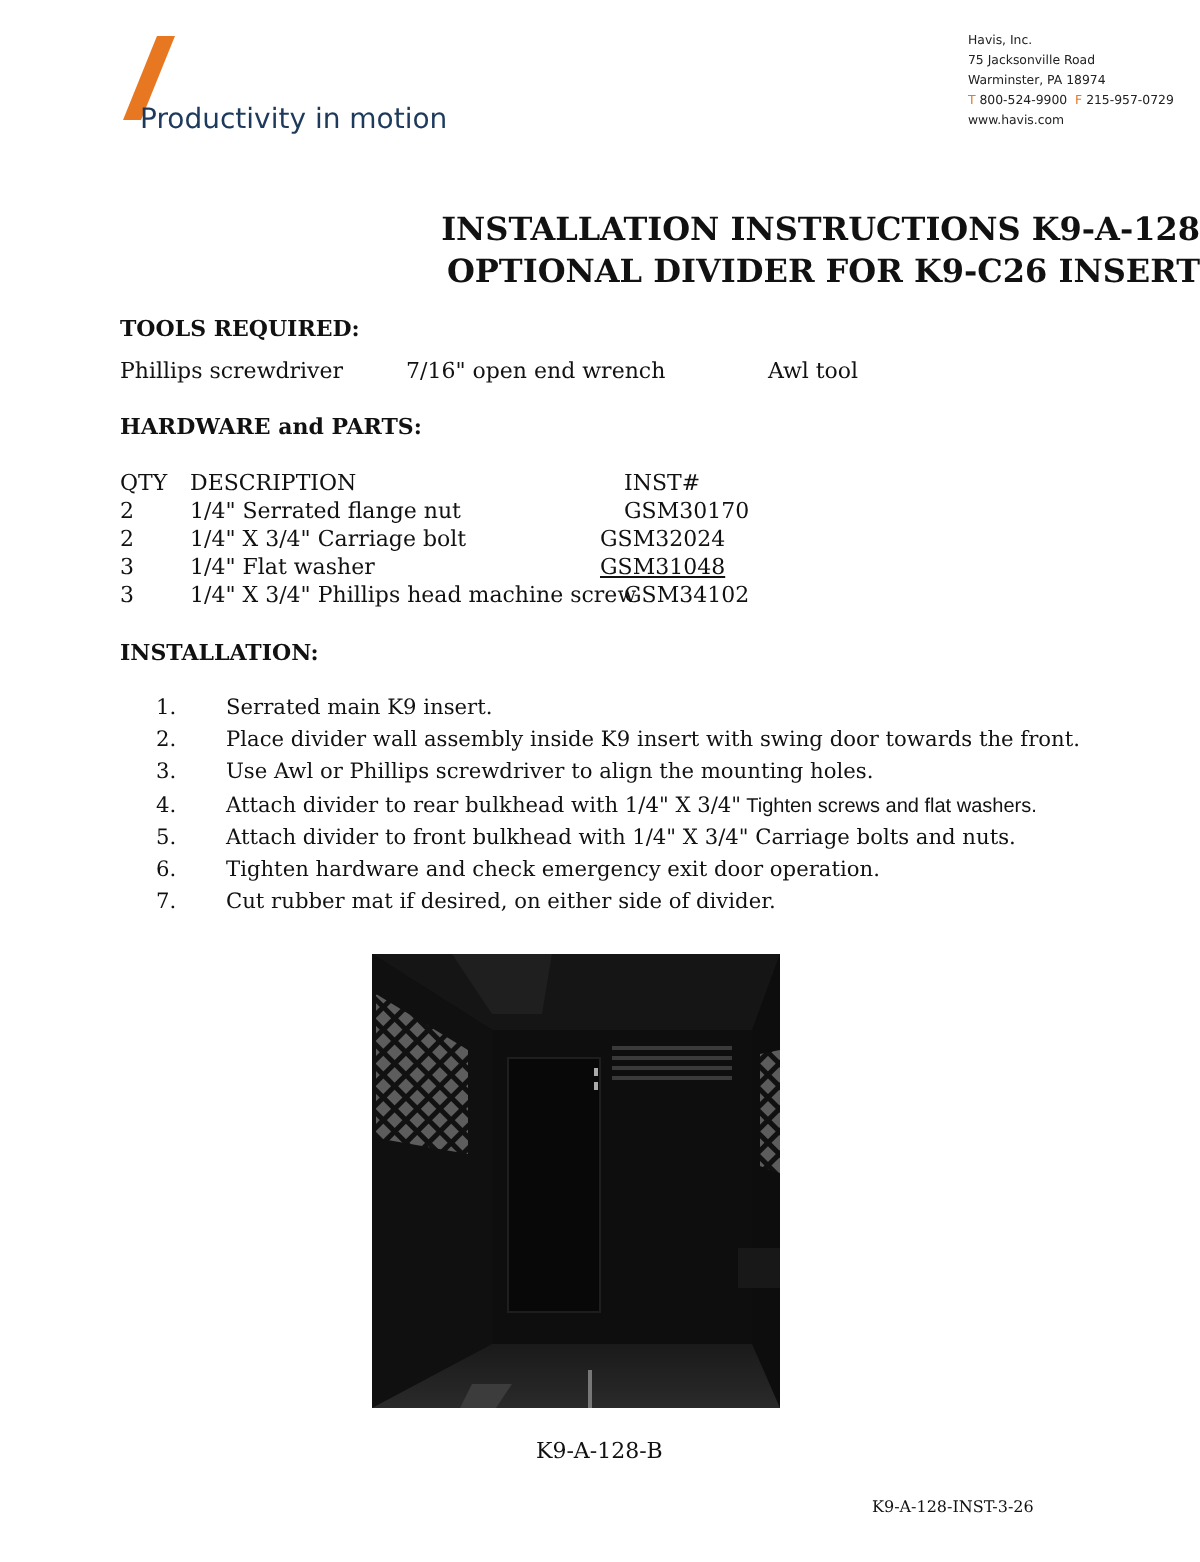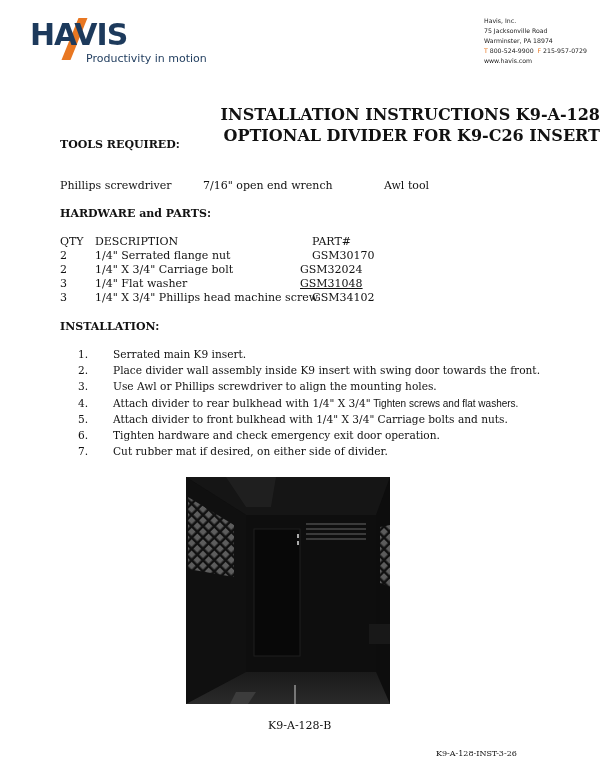--- a/index.html
+++ b/index.html
@@ -5,22 +5,22 @@
   html, body { margin: 0; padding: 0; background: #ffffff; }
   body { width: 600px; height: 781px; position: relative; overflow: hidden;
          font-family: "DejaVu Serif", "Liberation Serif", serif; color: #111; }
   .abs { position: absolute; }
   
   .logo { left: 30px; top: 18px; width: 150px; height: 48px; }
   .logo-text { position: absolute; left: 0; top: 0; font-family: "DejaVu Sans", sans-serif;
                font-weight: bold; font-size: 30px; letter-spacing: -1px; color: #1d3a5c; line-height: 34px; }
   .logo-slash { position: absolute; left: 40px; top: 0px; width: 9px; height: 42px; background: #e87722;
                 transform: skewX(-22deg); }
-  .logo-tag { position: absolute; left: 56px; top: 34px; font-family: "DejaVu Sans", sans-serif;
-              font-size: 11px; color: #1d3a5c; white-space: nowrap; text-align: center; }
+  .logo-tag { position: absolute; left: 40px; top: 34px; font-family: "DejaVu Sans", sans-serif;
+              font-size: 14px; color: #1d3a5c; white-space: nowrap; text-align: center; }
   
   .addr { left: 484px; top: 16px; font-family: "DejaVu Sans", sans-serif; font-size: 6.2px;
           line-height: 10px; color: #222; }
   .addr .orange { color: #e87722; }
   
   .title { left: 0; width: 600px; text-align: right; font-weight: bold; font-size: 16px; line-height: 21px; }
   .section { left: 60px; font-weight: bold; font-size: 11px; }
   .text { font-size: 11px; white-space: nowrap; }
   .hdr { font-weight: normal; font-size: 11px; }
   .row { position: absolute; left: 60px; font-size: 11px; line-height: 14px; white-space: nowrap; }
@@ -32,51 +32,50 @@
   
   .photo { left: 186px; top: 477px; width: 204px; height: 227px; background: #0c0c0c; overflow: hidden; }
   .caption { left: 268px; top: 719px; font-size: 11px; }
   .docnum { left: 436px; top: 749px; font-size: 8px; }
 </style>
 </head>
 <body>
 
 <div class="abs logo">
   <div class="logo-slash"></div>
-  <div class="logo-text">HAVIS</div>
   <div class="logo-tag">Productivity in motion</div>
 </div>
 
 <div class="abs addr">
   <div>Havis, Inc.</div>
   <div>75 Jacksonville Road</div>
   <div>Warminster, PA 18974</div>
   <div>
     <span class="orange">T</span>
     <span>800-524-9900</span>
     &nbsp;<span class="orange">F</span>
     <span>215-957-0729</span>
   </div>
   <div>www.havis.com</div>
 </div>
 
 <div class="abs title" style="top:104px;">INSTALLATION INSTRUCTIONS K9-A-128</div>
 <div class="abs title" style="top:125px;">OPTIONAL DIVIDER FOR K9-C26 INSERT</div>
 
-<div class="abs section" style="top:138px;text-align:center;">TOOLS REQUIRED:</div>
+<div class="abs section" style="top:158px;text-align:center;">TOOLS REQUIRED:</div>
 <div class="abs text" style="left:60px; top:179px;">Phillips screwdriver</div>
 <div class="abs text" style="left:203px; top:179px;">7/16" open end wrench</div>
 <div class="abs text" style="left:384px; top:179px;">Awl tool</div>
 
 <div class="abs section" style="top:207px;">HARDWARE and PARTS:</div>
 
 <div class="row" style="top:235px;">
   <span class="hdr" style="left:0;">QTY</span>
   <span class="hdr" style="left:35px;">DESCRIPTION</span>
-  <span class="hdr" style="left:252px;">PART#</span>
+  <span class="hdr" style="left:252px;">INST#</span>
 </div>
 <div class="row" style="top:249px;">
   <span style="left:0;">2</span>
   <span style="left:35px;">1/4" Serrated flange nut</span>
   <span style="left:252px;">GSM30170</span>
 </div>
 <div class="row" style="top:263px;">
   <span style="left:0;">2</span>
   <span style="left:35px;">1/4" X 3/4" Carriage bolt</span>
   <span style="left:240px;">GSM32024</span>

